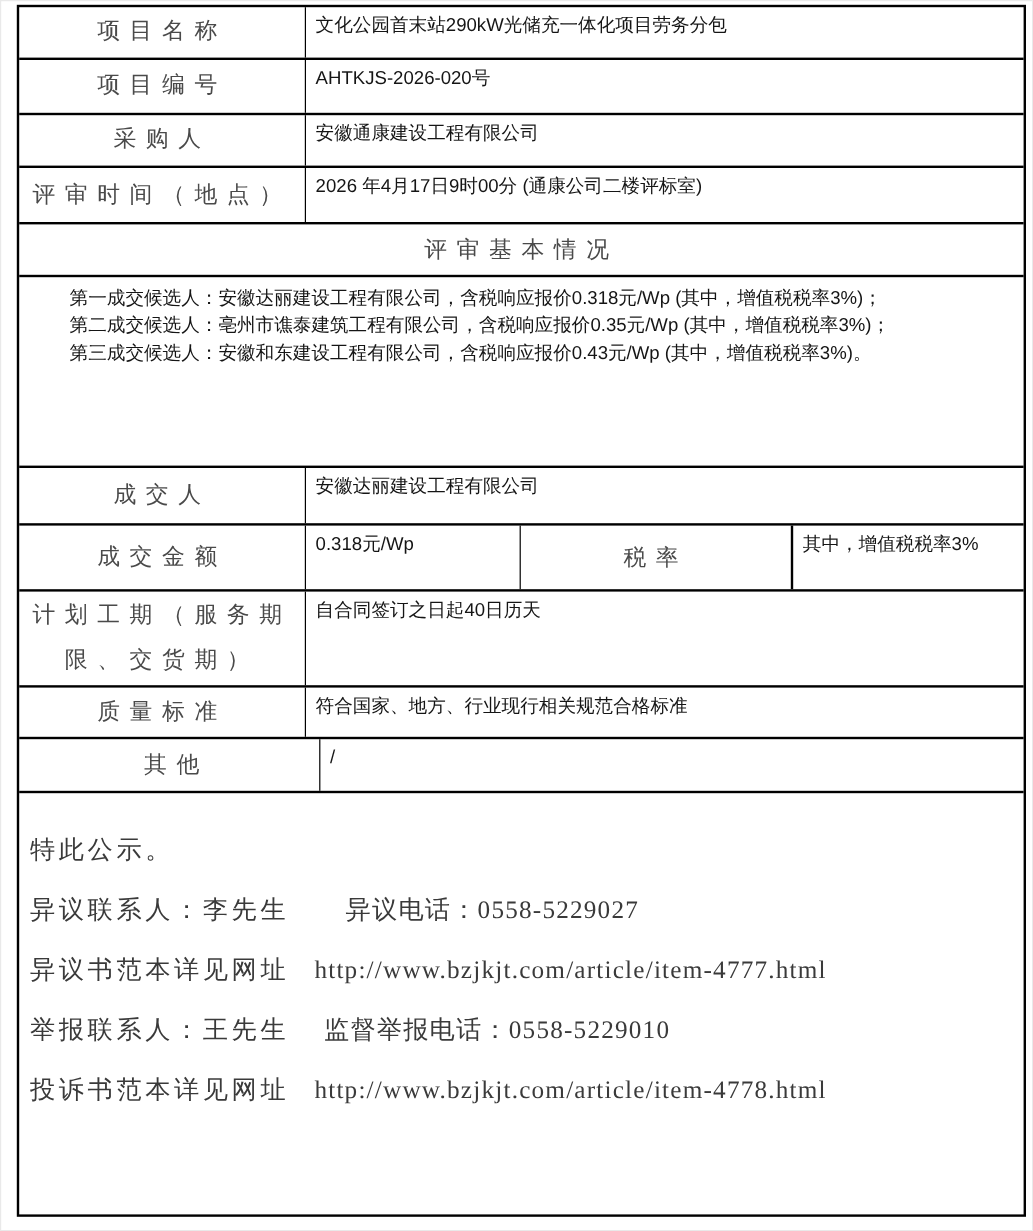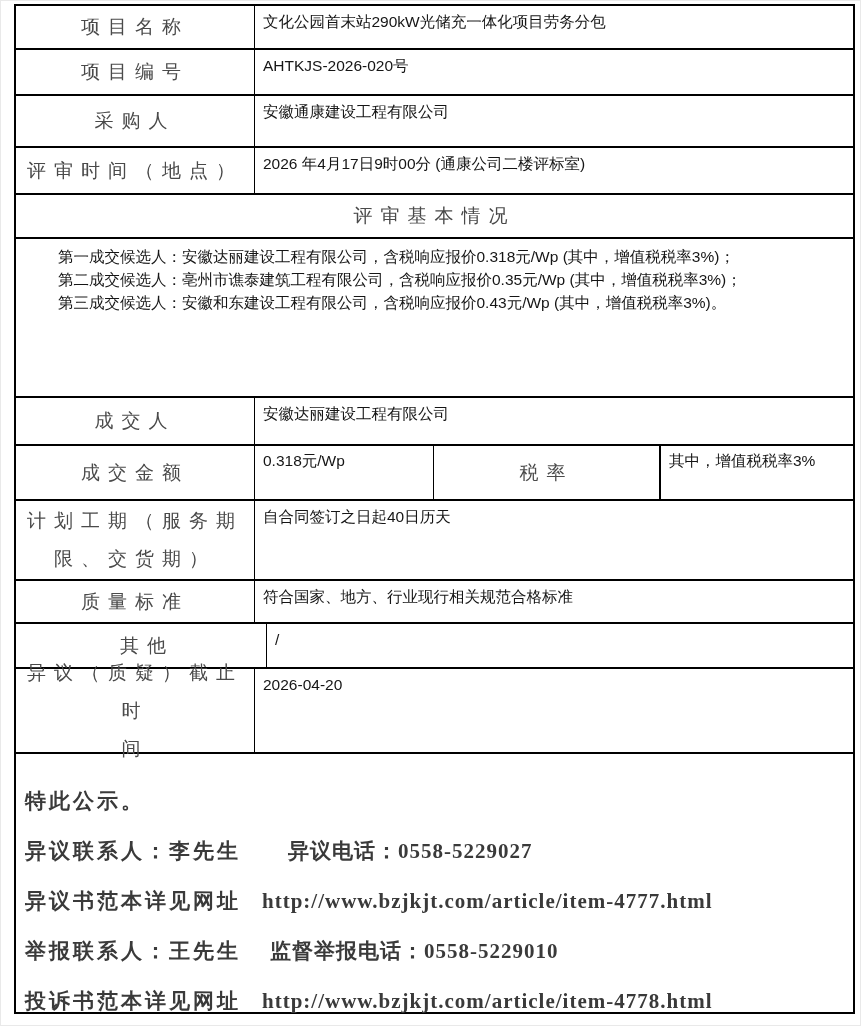--- a/index.html
+++ b/index.html
@@ -56,21 +56,21 @@
     box-sizing: border-box;
     padding: 5px 8px;
     font-size: 15.5px;
     line-height: 21px;
     color: #151515;
   }
 
   
   .r-top1 { height: 44px; }
   .r-top2 { height: 46px; }
-  .r-top3 { height: 52px; }
+  .r-top3 { height: 44px; }
   .r-top4 { height: 47px; }
   .r-header { height: 44px; align-items: center; justify-content: center; }
   .r-cands { height: 159px; padding-left: 34px; }
   .r-winner { height: 48px; }
   .r-amount { height: 55px; }
   .r-duration { height: 80px; }
   .r-quality { height: 43px; }
   .r-other { height: 45px; padding-left: 12px; }
   .r-objection { height: 85px; }
   .r-footer { flex: 1; }
@@ -124,21 +124,20 @@
 
   
   .r-footer {
     display: block;
     font-family: "Liberation Serif", "DejaVu Serif", serif;
     font-size: 21px;
     letter-spacing: 3px;
     color: #3a3a3a;
     padding: 22px 10px 0 9px;
     box-sizing: border-box;
-    font-weight: bold;
   }
   .f-line {
     height: 50px;
     display: flex;
     align-items: center;
   }
   .f-left {
     width: 233px;
     flex-shrink: 0;
   }
@@ -205,25 +204,20 @@
   <div class="row r-quality">
     <div class="cell-label">质量标准</div>
     <div class="cell-value">符合国家、地方、行业现行相关规范合格标准</div>
   </div>
 
   <div class="row r-other">
     <div class="cell-label">其他</div>
     <div class="cell-value">/</div>
   </div>
 
-  <div class="row r-objection">
-    <div class="cell-label">异议（质疑）截止时
-间</div>
-    <div class="cell-value">2026-04-20</div>
-  </div>
 
   <div class="row r-footer">
     <div class="f-line">
       <span>特此公示。</span>
     </div>
     <div class="f-line gap-lg">
       <span class="f-left">异议联系人：李先生</span>
       <span class="f-right">异议电话：0558-5229027</span>
     </div>
     <div class="f-line gap-sm">

